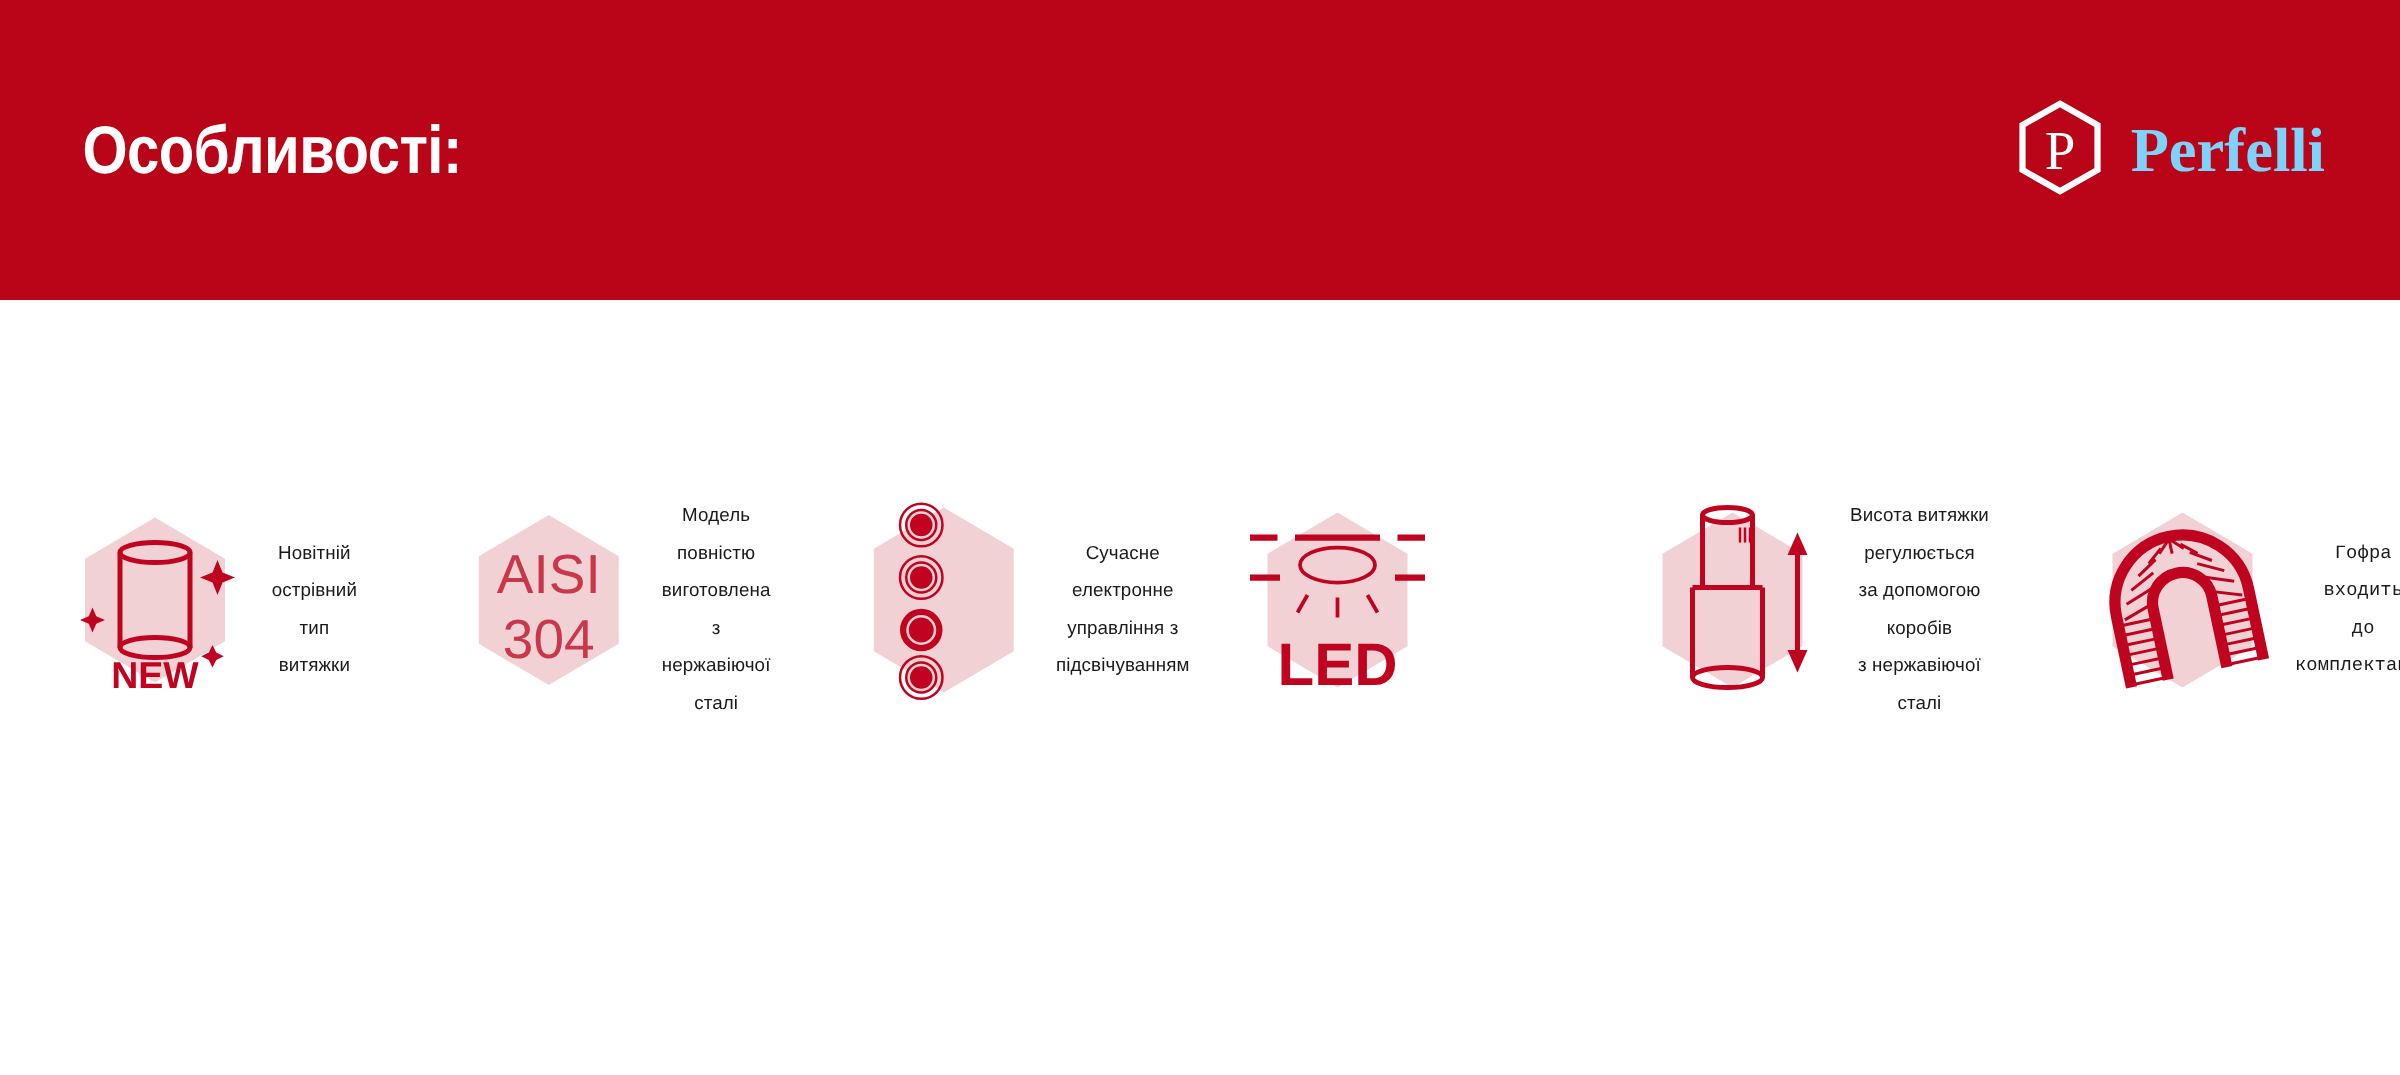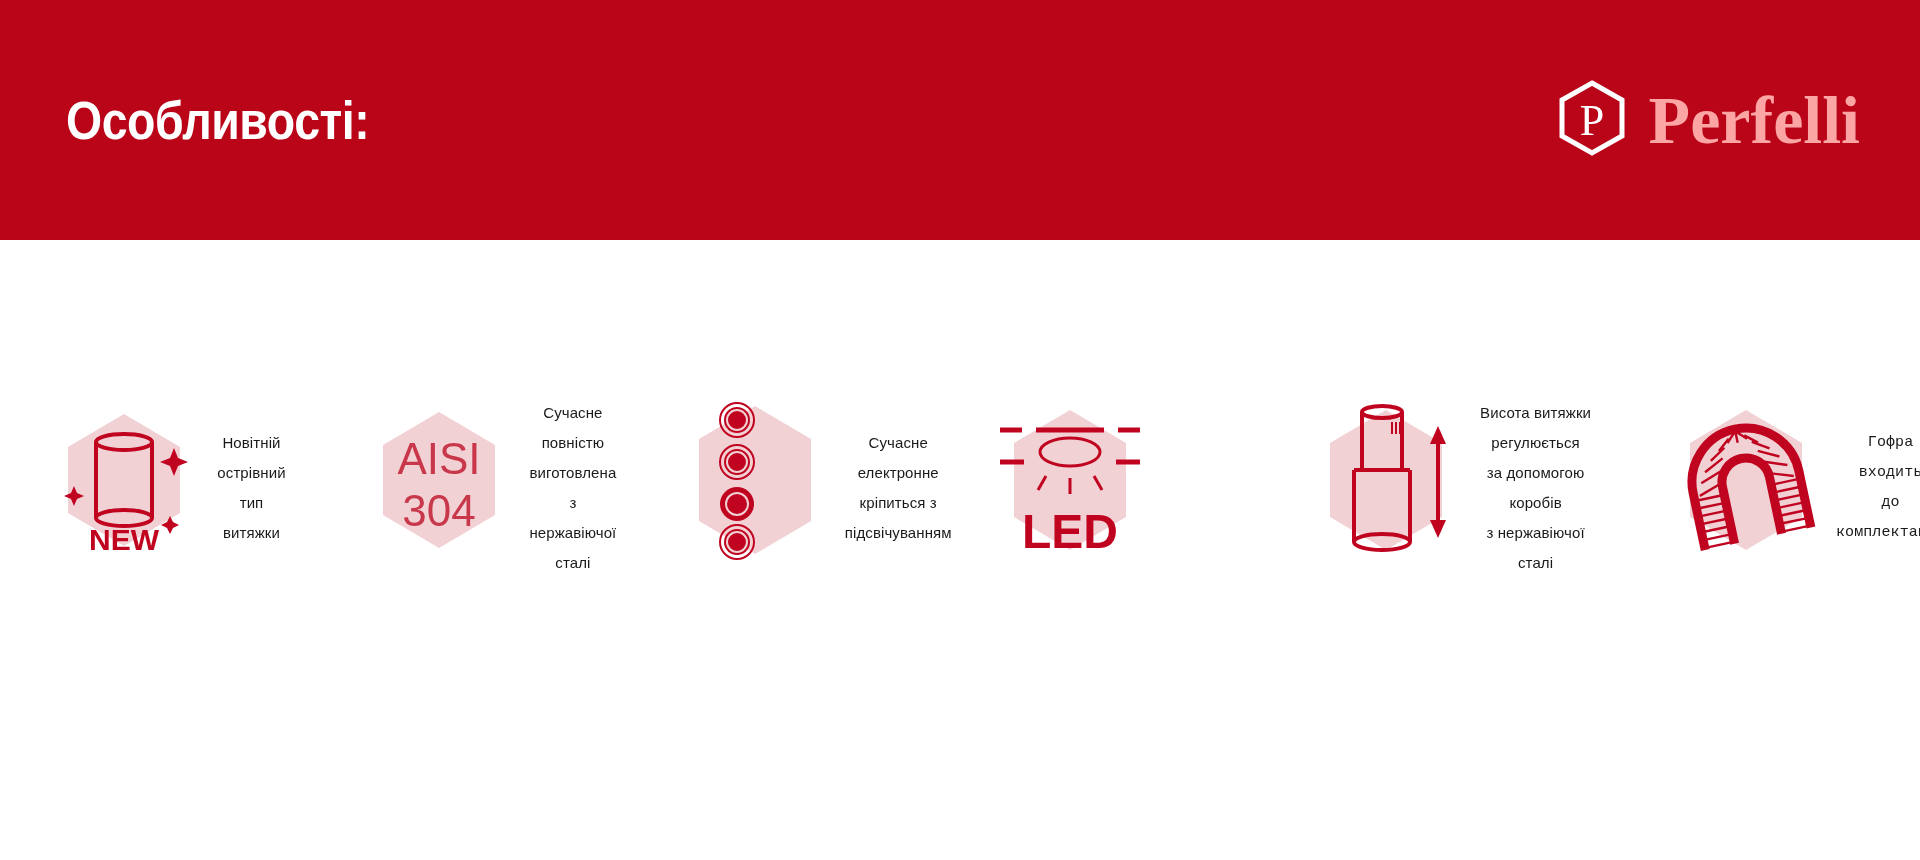--- a/index.html
+++ b/index.html
@@ -33,23 +33,23 @@
     transform-origin: left center;
     white-space: nowrap;
   }
   .logo {
     display: flex;
     align-items: center;
     gap: 22px;
   }
   .logo-mark { display: block; }
   .logo-text {
-    color: #fca5a5;
+    color: #7dd3fc;
     font-family: "Liberation Serif", serif;
-    font-size: 68px;
+    font-size: 50px;
     font-weight: bold;
     line-height: 1;
     letter-spacing: 0px;
     white-space: nowrap;
   }
 
   
   .features {
     position: absolute;
     left: 0; top: 240px;
@@ -129,21 +129,21 @@
 
 
     <div class="feature">
       <div class="feature-icon">
         <svg width="180" height="180" viewBox="0 0 180 180">
           <polygon points="90,22 146,55 146,125 90,158 34,125 34,55" fill="#f2d1d5"></polygon>
           <text x="90" y="84" text-anchor="middle" font-family="Liberation Sans, sans-serif" font-size="44" fill="#c8384a">AISI</text>
           <text x="90" y="136" text-anchor="middle" font-family="Liberation Sans, sans-serif" font-size="44" fill="#c8384a">304</text>
         </svg>
       </div>
-      <div class="feature-caption">Сучасне
+      <div class="feature-caption">Модель
 повністю виготовлена
 з нержавіючої сталі</div>
     </div>
 
     <div class="feature">
       <div class="feature-icon">
         <svg width="180" height="180" viewBox="0 0 180 180">
           <polygon points="90,16 146,49 146,131 90,164 34,131 34,49" fill="#f2d1d5"></polygon>
           <g>
             <circle cx="72" cy="30" r="17" fill="none" stroke="#c00420" stroke-width="2"></circle>
@@ -160,21 +160,21 @@
             <circle cx="72" cy="114" r="11" fill="#c00420" stroke="#f2d1d5" stroke-width="2"></circle>
           </g>
           <g>
             <circle cx="72" cy="152" r="17" fill="none" stroke="#c00420" stroke-width="2"></circle>
             <circle cx="72" cy="152" r="13" fill="#c00420"></circle>
             <circle cx="72" cy="152" r="10" fill="#c00420" stroke="#f2d1d5" stroke-width="2"></circle>
           </g>
         </svg>
       </div>
       <div class="feature-caption">Сучасне електронне
-кріпиться з
+управління з
 підсвічуванням</div>
     </div>
 
     <div class="feature">
       <div class="feature-icon">
         <svg width="180" height="180" viewBox="0 0 180 180">
           <polygon points="90,20 146,53 146,127 90,160 34,127 34,53" fill="#f2d1d5"></polygon>
 
           <path d="M20,40 L42,40" stroke="#c00420" stroke-width="5"></path>
           <path d="M56,40 L124,40" stroke="#c00420" stroke-width="5"></path>

